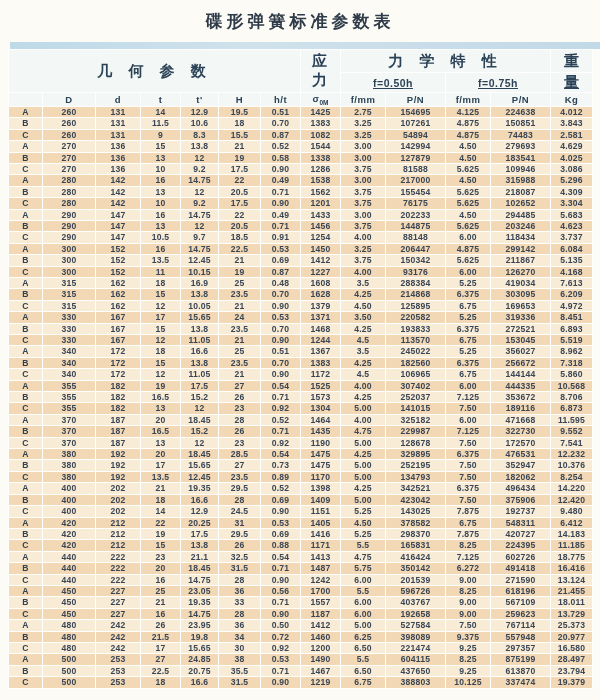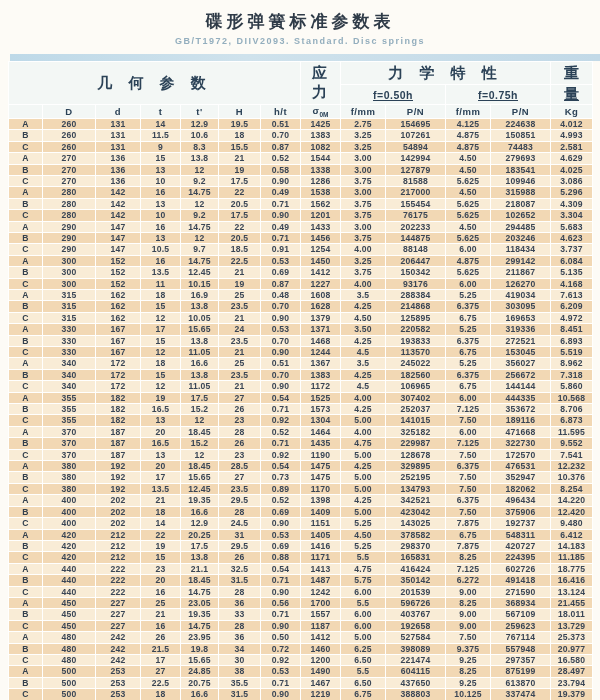--- a/index.html
+++ b/index.html
@@ -2,21 +2,21 @@
 <html><head>
 <meta charset="utf-8">
 <style>
   html,body{margin:0;padding:0;background:#e9e9e9;}
   .page{
     width:600px;height:700px;overflow:hidden;position:relative;
     background:#fdfbf6;
     font-family:"Liberation Sans","DejaVu Sans",sans-serif;
     -webkit-font-smoothing:antialiased;
   }
-  .title-block{height:54px;text-align:center;padding-top:10px;box-sizing:border-box;}
+  .title-block{height:42px;text-align:center;padding-top:10px;box-sizing:border-box;}
   .title{
     margin:0;font-size:17px;font-weight:bold;color:#2f3b48;
     letter-spacing:4px;font-family:"Liberation Serif","DejaVu Serif",serif;
   }
   .subtitle{
     margin-top:3px;font-size:9px;color:#93aebe;letter-spacing:1.5px;font-weight:bold;
   }
   .blue-band{height:7px;margin-left:10px;background:linear-gradient(90deg,#bed9e8,#cfe2ec 40%,#c2d9e7);}
   table{
     border-collapse:collapse;table-layout:fixed;
@@ -41,21 +41,20 @@
   tbody tr:nth-child(odd){background:#f2d8b4;}
   tbody tr:nth-child(even){background:#f9ecd6;}
   td.series{color:#33404e;}
 </style>
 </head>
 <body>
 
 <div class="page">
   <div class="title-block">
     <h1 class="title">碟形弹簧标准参数表</h1>
-    <div class="subtitle">GB/T1972, DIIV2093. Standard. Disc springs</div>
   </div>
   <div class="blue-band"></div>
 
   <table>
     <colgroup>
       <col style="width:34px">
         <col style="width:53px">
         <col style="width:45px">
       <col style="width:40px">
         <col style="width:38px">
@@ -118,21 +117,21 @@
           <td class="value">131</td>
           <td class="value">11.5</td>
           <td class="value">10.6</td>
           <td class="value">18</td>
           <td class="value">0.70</td>
           <td class="value">1383</td>
           <td class="value">3.25</td>
           <td class="value">107261</td>
           <td class="value">4.875</td>
           <td class="value">150851</td>
-          <td class="value">4.993</td>
+          <td class="value">3.843</td>
         </tr>
         <tr>
           <td class="series">C</td>
           <td class="value">260</td>
           <td class="value">131</td>
           <td class="value">9</td>
           <td class="value">8.3</td>
           <td class="value">15.5</td>
           <td class="value">0.87</td>
           <td class="value">1082</td>
@@ -732,21 +731,21 @@
           <td class="value">450</td>
           <td class="value">227</td>
           <td class="value">25</td>
           <td class="value">23.05</td>
           <td class="value">36</td>
           <td class="value">0.56</td>
           <td class="value">1700</td>
           <td class="value">5.5</td>
           <td class="value">596726</td>
           <td class="value">8.25</td>
-          <td class="value">368934</td>
+          <td class="value">618196</td>
           <td class="value">21.455</td>
         </tr>
         <tr>
           <td class="series">B</td>
           <td class="value">450</td>
           <td class="value">227</td>
           <td class="value">21</td>
           <td class="value">19.35</td>
           <td class="value">33</td>
           <td class="value">0.71</td>

